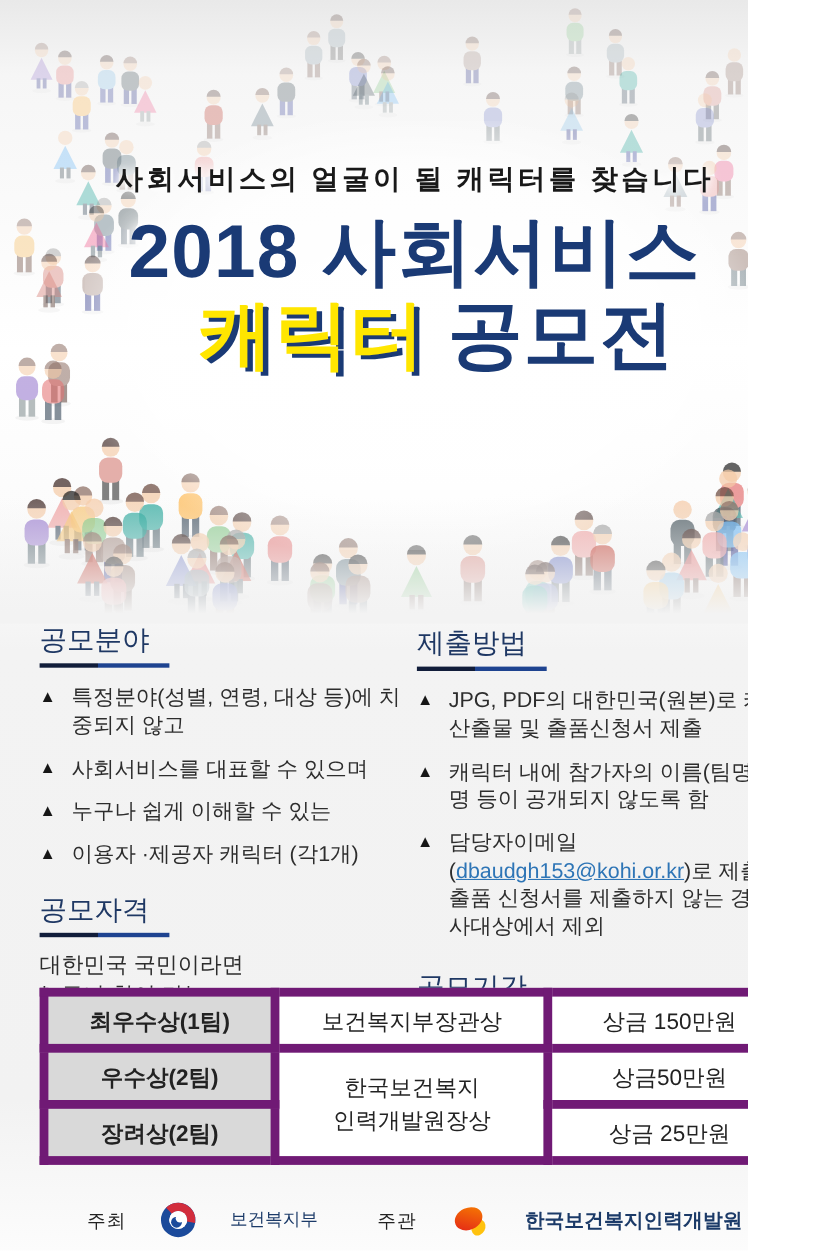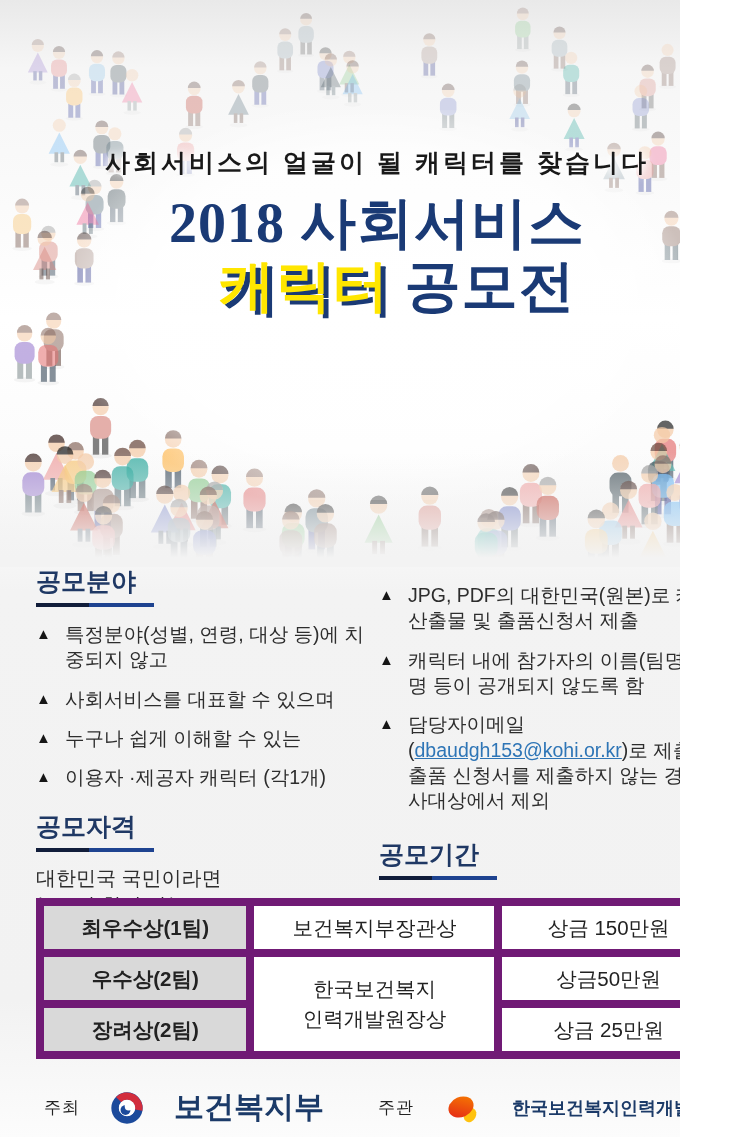--- a/index.html
+++ b/index.html
@@ -21,35 +21,34 @@
     position:absolute;left:77px;top:110px;width:600px;height:390px;
     background:radial-gradient(ellipse at center,rgba(255,255,255,.95) 0%,rgba(255,255,255,.75) 55%,rgba(255,255,255,0) 75%);
     pointer-events:none;
   }
   .hero-text{position:absolute;top:146px;left:0;width:754px;text-align:center;}
   .tagline{
     font-size:25px;letter-spacing:3px;font-weight:600;color:#191919;
     text-shadow:0 0 6px #fff,0 0 10px #fff,0 0 14px #fff;
   }
   .title-line{
-    font-size:56px;font-weight:800;line-height:1.02;letter-spacing:1px;
+    font-size:68px;font-weight:800;line-height:1.02;letter-spacing:1px;
     color:#1a3a75;white-space:nowrap;
     text-shadow:0 0 10px rgba(255,255,255,.95),0 0 18px rgba(255,255,255,.85),0 0 26px rgba(255,255,255,.7);
-    font-family:Liberation Serif, serif;
   }
   .title-line.first{margin-top:16px;}
   .title-line.second{margin-top:6px;padding-left:40px;}
   .title-highlight{
     color:#ffe600;
     text-shadow:5px 4px 0 #1a3a75;
   }
   
   .section-heading{
     display:inline-block;position:relative;
-    margin:0;font-size:25px;font-weight:700;color:#1f3864;
+    margin:0;font-size:25px;font-weight:400;color:#1f3864;
     padding-bottom:9px;
   }
   .section-heading::after{
     content:"";position:absolute;left:0;bottom:0;height:4px;width:118px;
     background:linear-gradient(90deg,#111d3a 0 45%,#1e4390 45% 100%);
   }
   
   .col-left{position:absolute;left:36px;top:565px;width:334px;}
   .col-right{position:absolute;left:379px;top:568px;width:364px;}
   .bullets{list-style:none;margin:15px 0 0 0;padding:0;}
@@ -78,21 +77,21 @@
   td.rank-cell{width:31%;background:#d9d9d9;font-weight:bold;}
   td.award-cell{width:36.5%;}
   td.prize-cell{width:32.5%;}
   .merged-line{display:block;line-height:1.45;}
   
   .footer{
     position:absolute;left:0;bottom:9px;width:754px;
     display:flex;justify-content:center;align-items:center;gap:28px;
   }
   .footer-label{font-size:17px;color:#222;letter-spacing:1px;}
-  .host-name{font-size:30px;font-weight:bold;color:#1b3a68;margin-right:26px;}
+  .host-name{font-size:16px;font-weight:normal;color:#1b3a68;margin-right:26px;}
   .organizer-name{font-size:18px;font-weight:bold;color:#1b3a68;}
   .logo{display:block;}
 </style>
 </head>
 <body>
 
 <div class="page">
 
   <svg id="crowd" width="754" height="565">
       <g transform="translate(522.8,32.3) scale(1.29)" opacity="0.24">
@@ -981,20 +980,21 @@
     <div class="eligibility-block">
       <h3 class="section-heading">공모자격</h3>
       <div class="eligibility-text">
         <div>대한민국 국민이라면</div>
         <div>누구나 참여 가능</div>
       </div>
     </div>
   </div>
 
   <div class="col-right">
+    <h3 class="section-heading">제출방법</h3>
     <ul class="bullets">
       <li>JPG, PDF의 대한민국(원본)로 캐릭터 산출물 및 출품신청서 제출</li>
       <li>캐릭터 내에 참가자의 이름(팀명), 작품명 등이 공개되지 않도록 함</li>
       <li><span>담당자이메일(</span><a class="email-link">dbaudgh153@kohi.or.kr</a><span>)로 제출하며, 출품 신청서를 제출하지 않는 경우 심사대상에서 제외</span></li>
     </ul>
     <div class="period-block">
       <h3 class="section-heading">공모기간</h3>
       <div class="period-value">2018. 7. 9.(월) ~ 8. 24.(금)</div>
     </div>
   </div>

